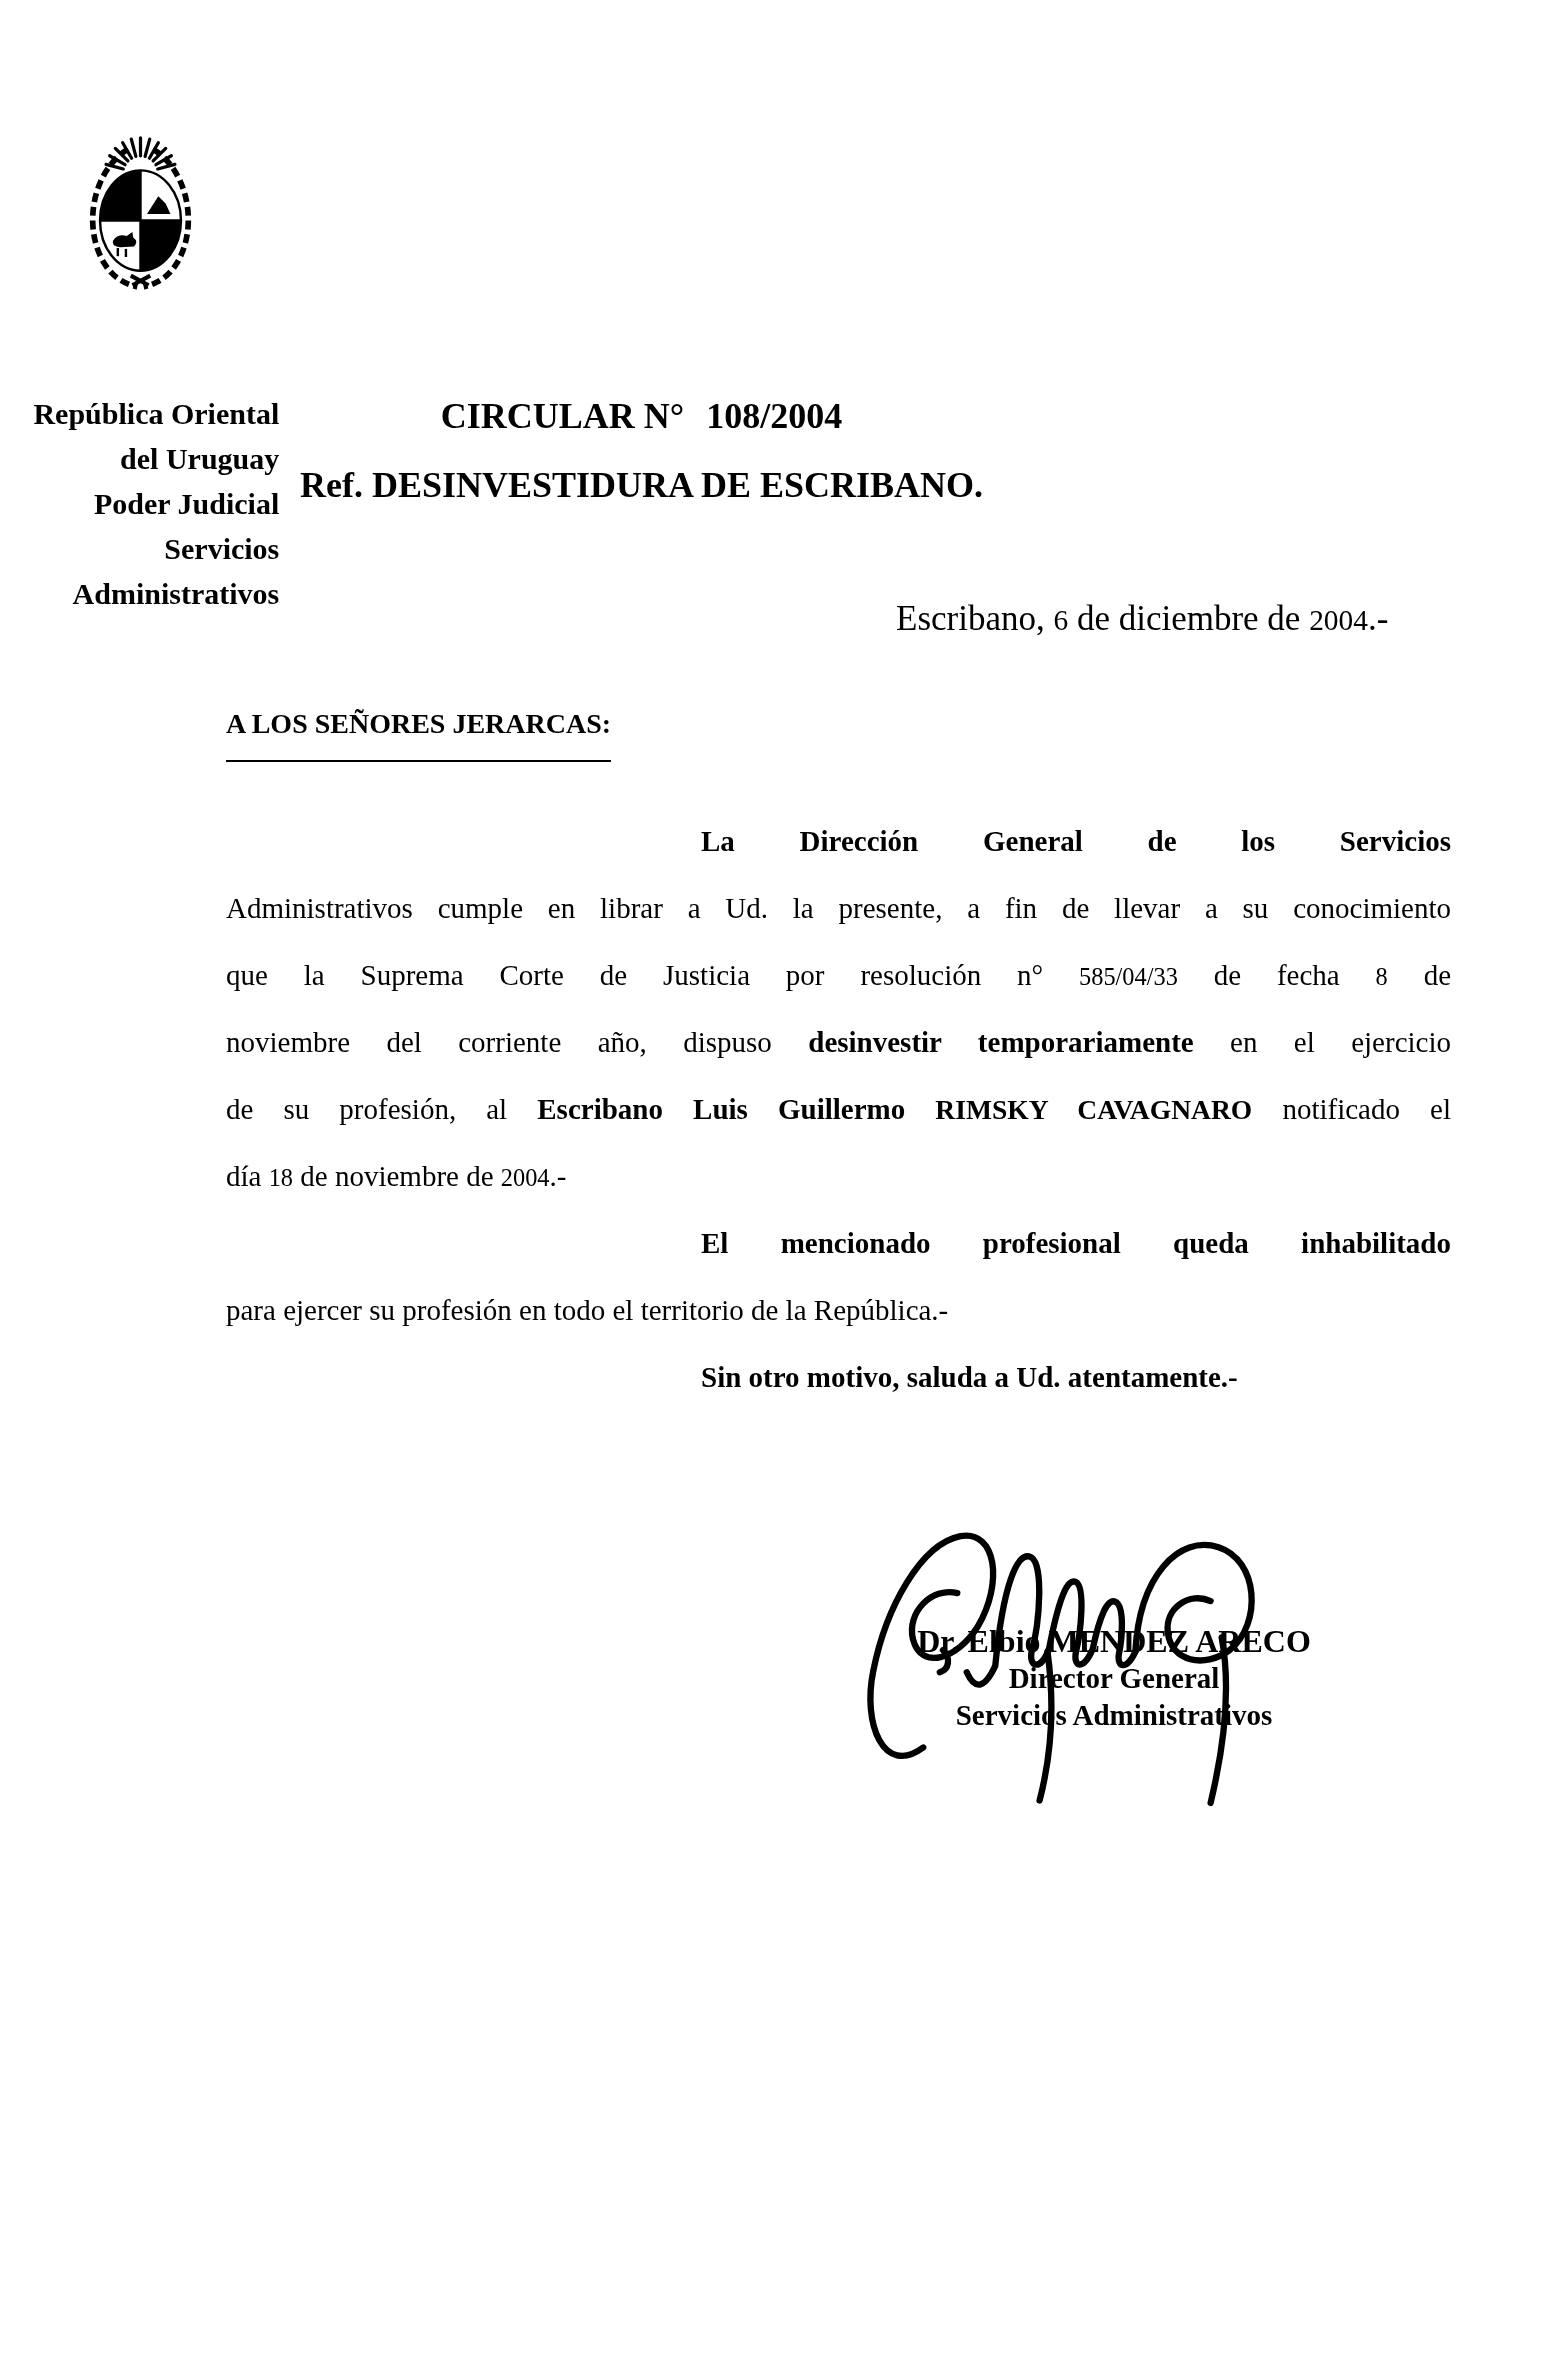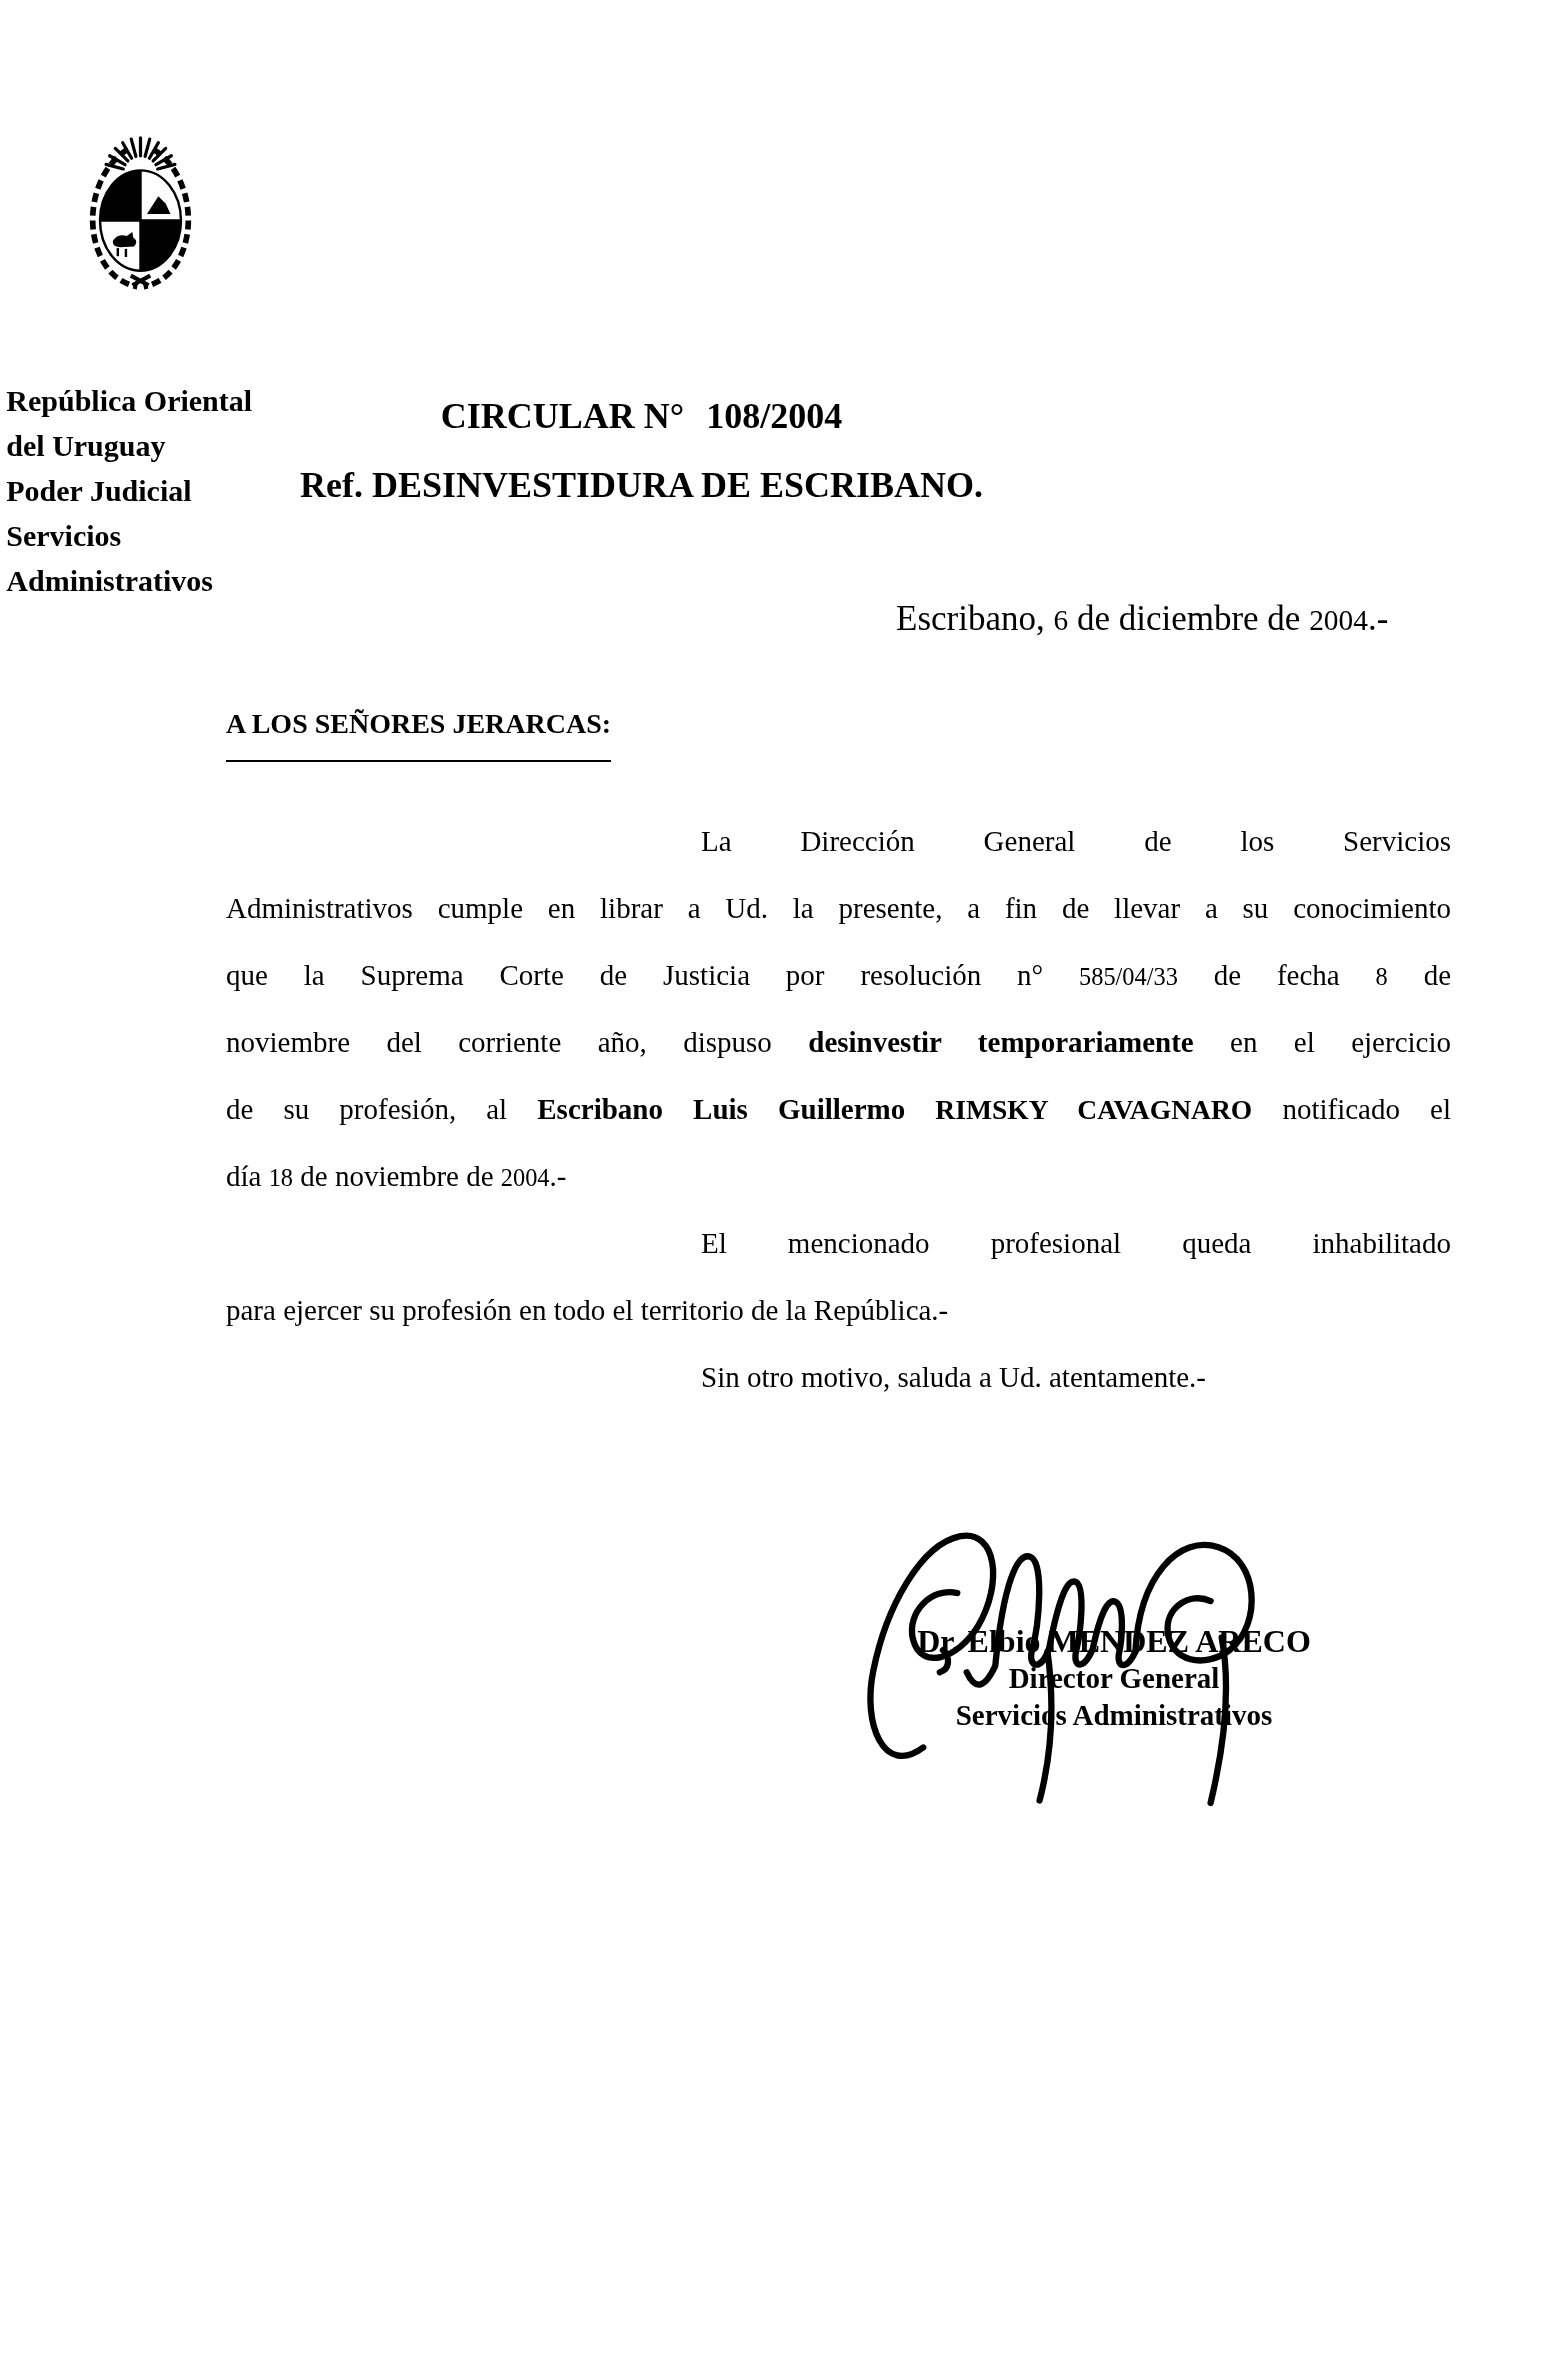--- a/index.html
+++ b/index.html
@@ -3,39 +3,39 @@
 <meta charset="utf-8">
 <style>
   html,body { margin:0; padding:0; background:#ffffff; }
   .page {
     position:relative; width:1567px; height:2377px; background:#ffffff;
     color:#000; font-family:"Liberation Serif", serif; overflow:hidden;
   }
   
   .emblem { position:absolute; left:73px; top:125px; width:135px; height:166px; }
   .org-block {
-    position:absolute; left:6.3px; top:378px; width:273px;
-    text-align:left; font-weight:bold; font-size:30px; line-height:45px;
+    position:absolute; left:6.3px; top:391px; width:273px;
+    text-align:right; font-weight:bold; font-size:30px; line-height:45px;
   }
   
   .title-block { position:absolute; left:300px; top:395px; font-weight:bold; font-size:36px; }
   .title-line1 { white-space:nowrap;text-align:center; }
   .title-num { margin-left:22px; }
   .title-line2 { margin-top:27px; white-space:nowrap; }
   
   .dateline { position:absolute; left:896px; top:599px; font-size:35px; white-space:nowrap; }
   
   .salutation {
     position:absolute; left:226px; top:708px; font-size:28px; font-weight:bold;
     border-bottom:2.4px solid #000; padding-bottom:20px; white-space:nowrap;
   }
   
   .body-block { position:absolute; left:226px; top:808px; width:1225px; font-size:29px; }
   .bl { height:67px; line-height:67px; text-align:justify; text-align-last:justify; }
-  .bl.indent { padding-left:475px; }
+  .bl.indent { padding-left:475px;font-weight:bold; }
   .bl.leftlast { text-align-last:left; }
   .b { font-weight:bold; }
   .capsb { font-weight:bold; font-size:0.95em; }
   .num { font-size:0.84em; }
   
   .sig-text {
     position:absolute; left:908px; top:1623px; width:412px; text-align:center;
     font-weight:bold; z-index:1;
   }
   .sig-name { font-size:32px; line-height:37px; white-space:nowrap; }

